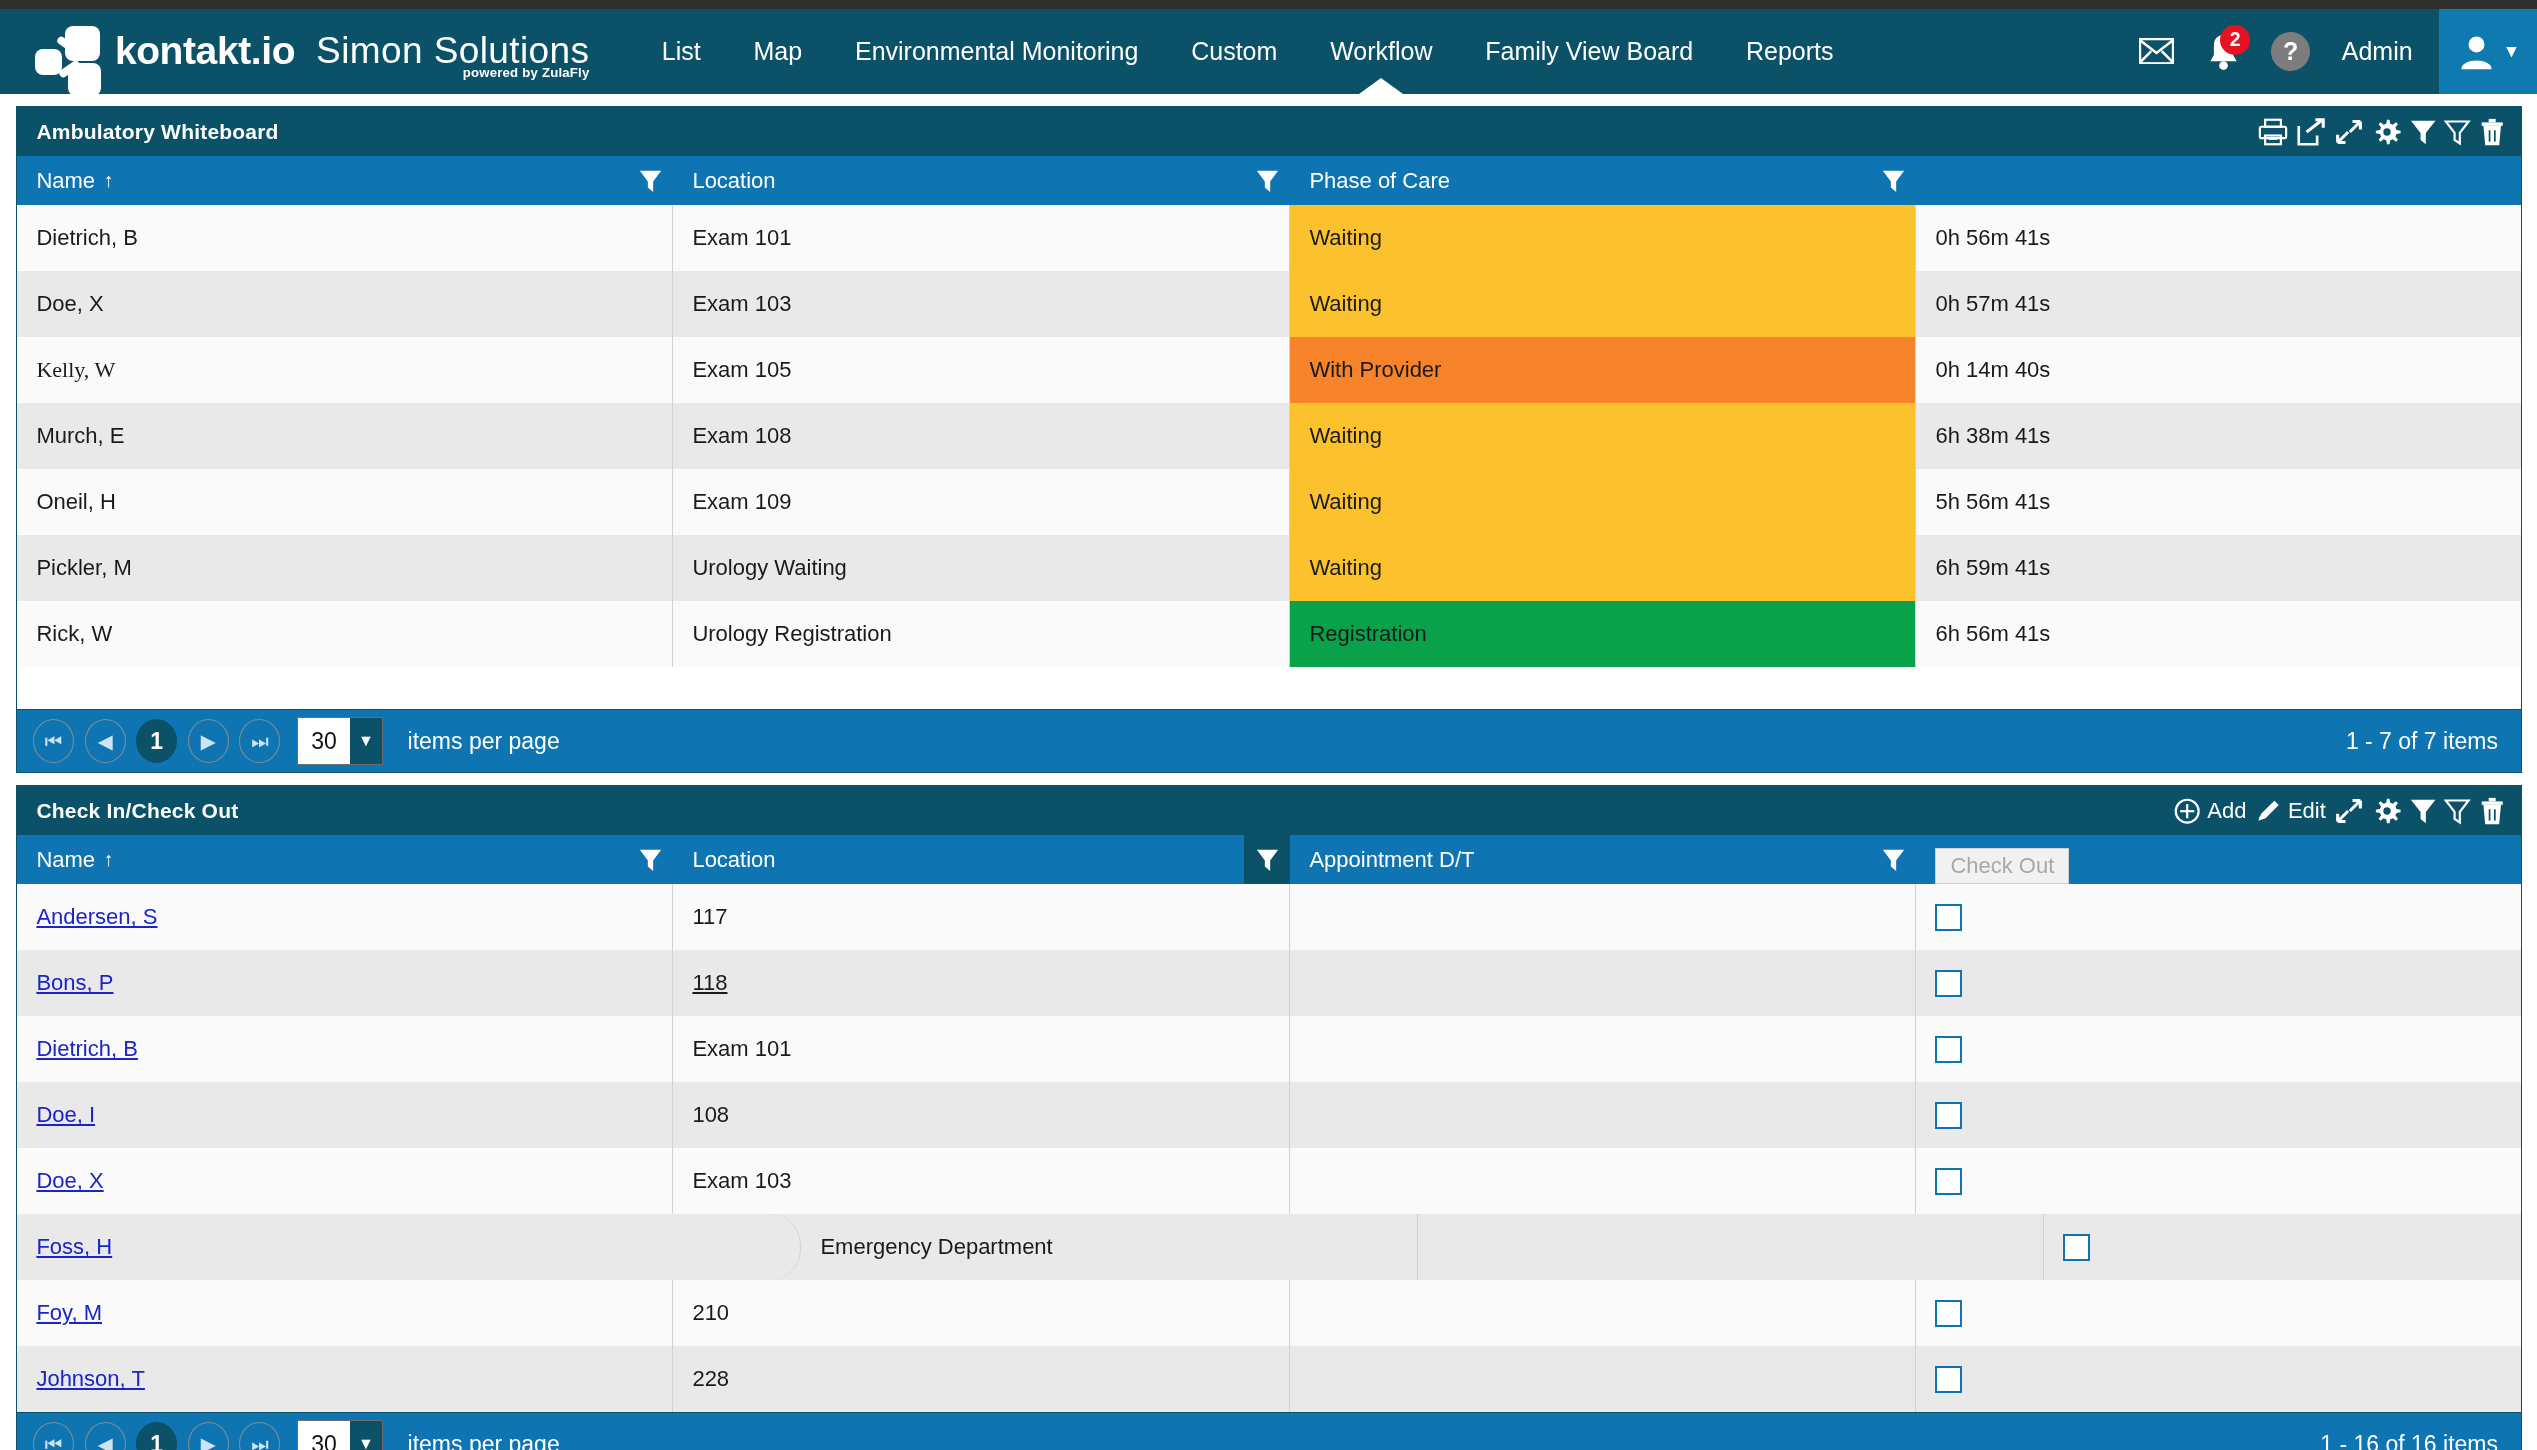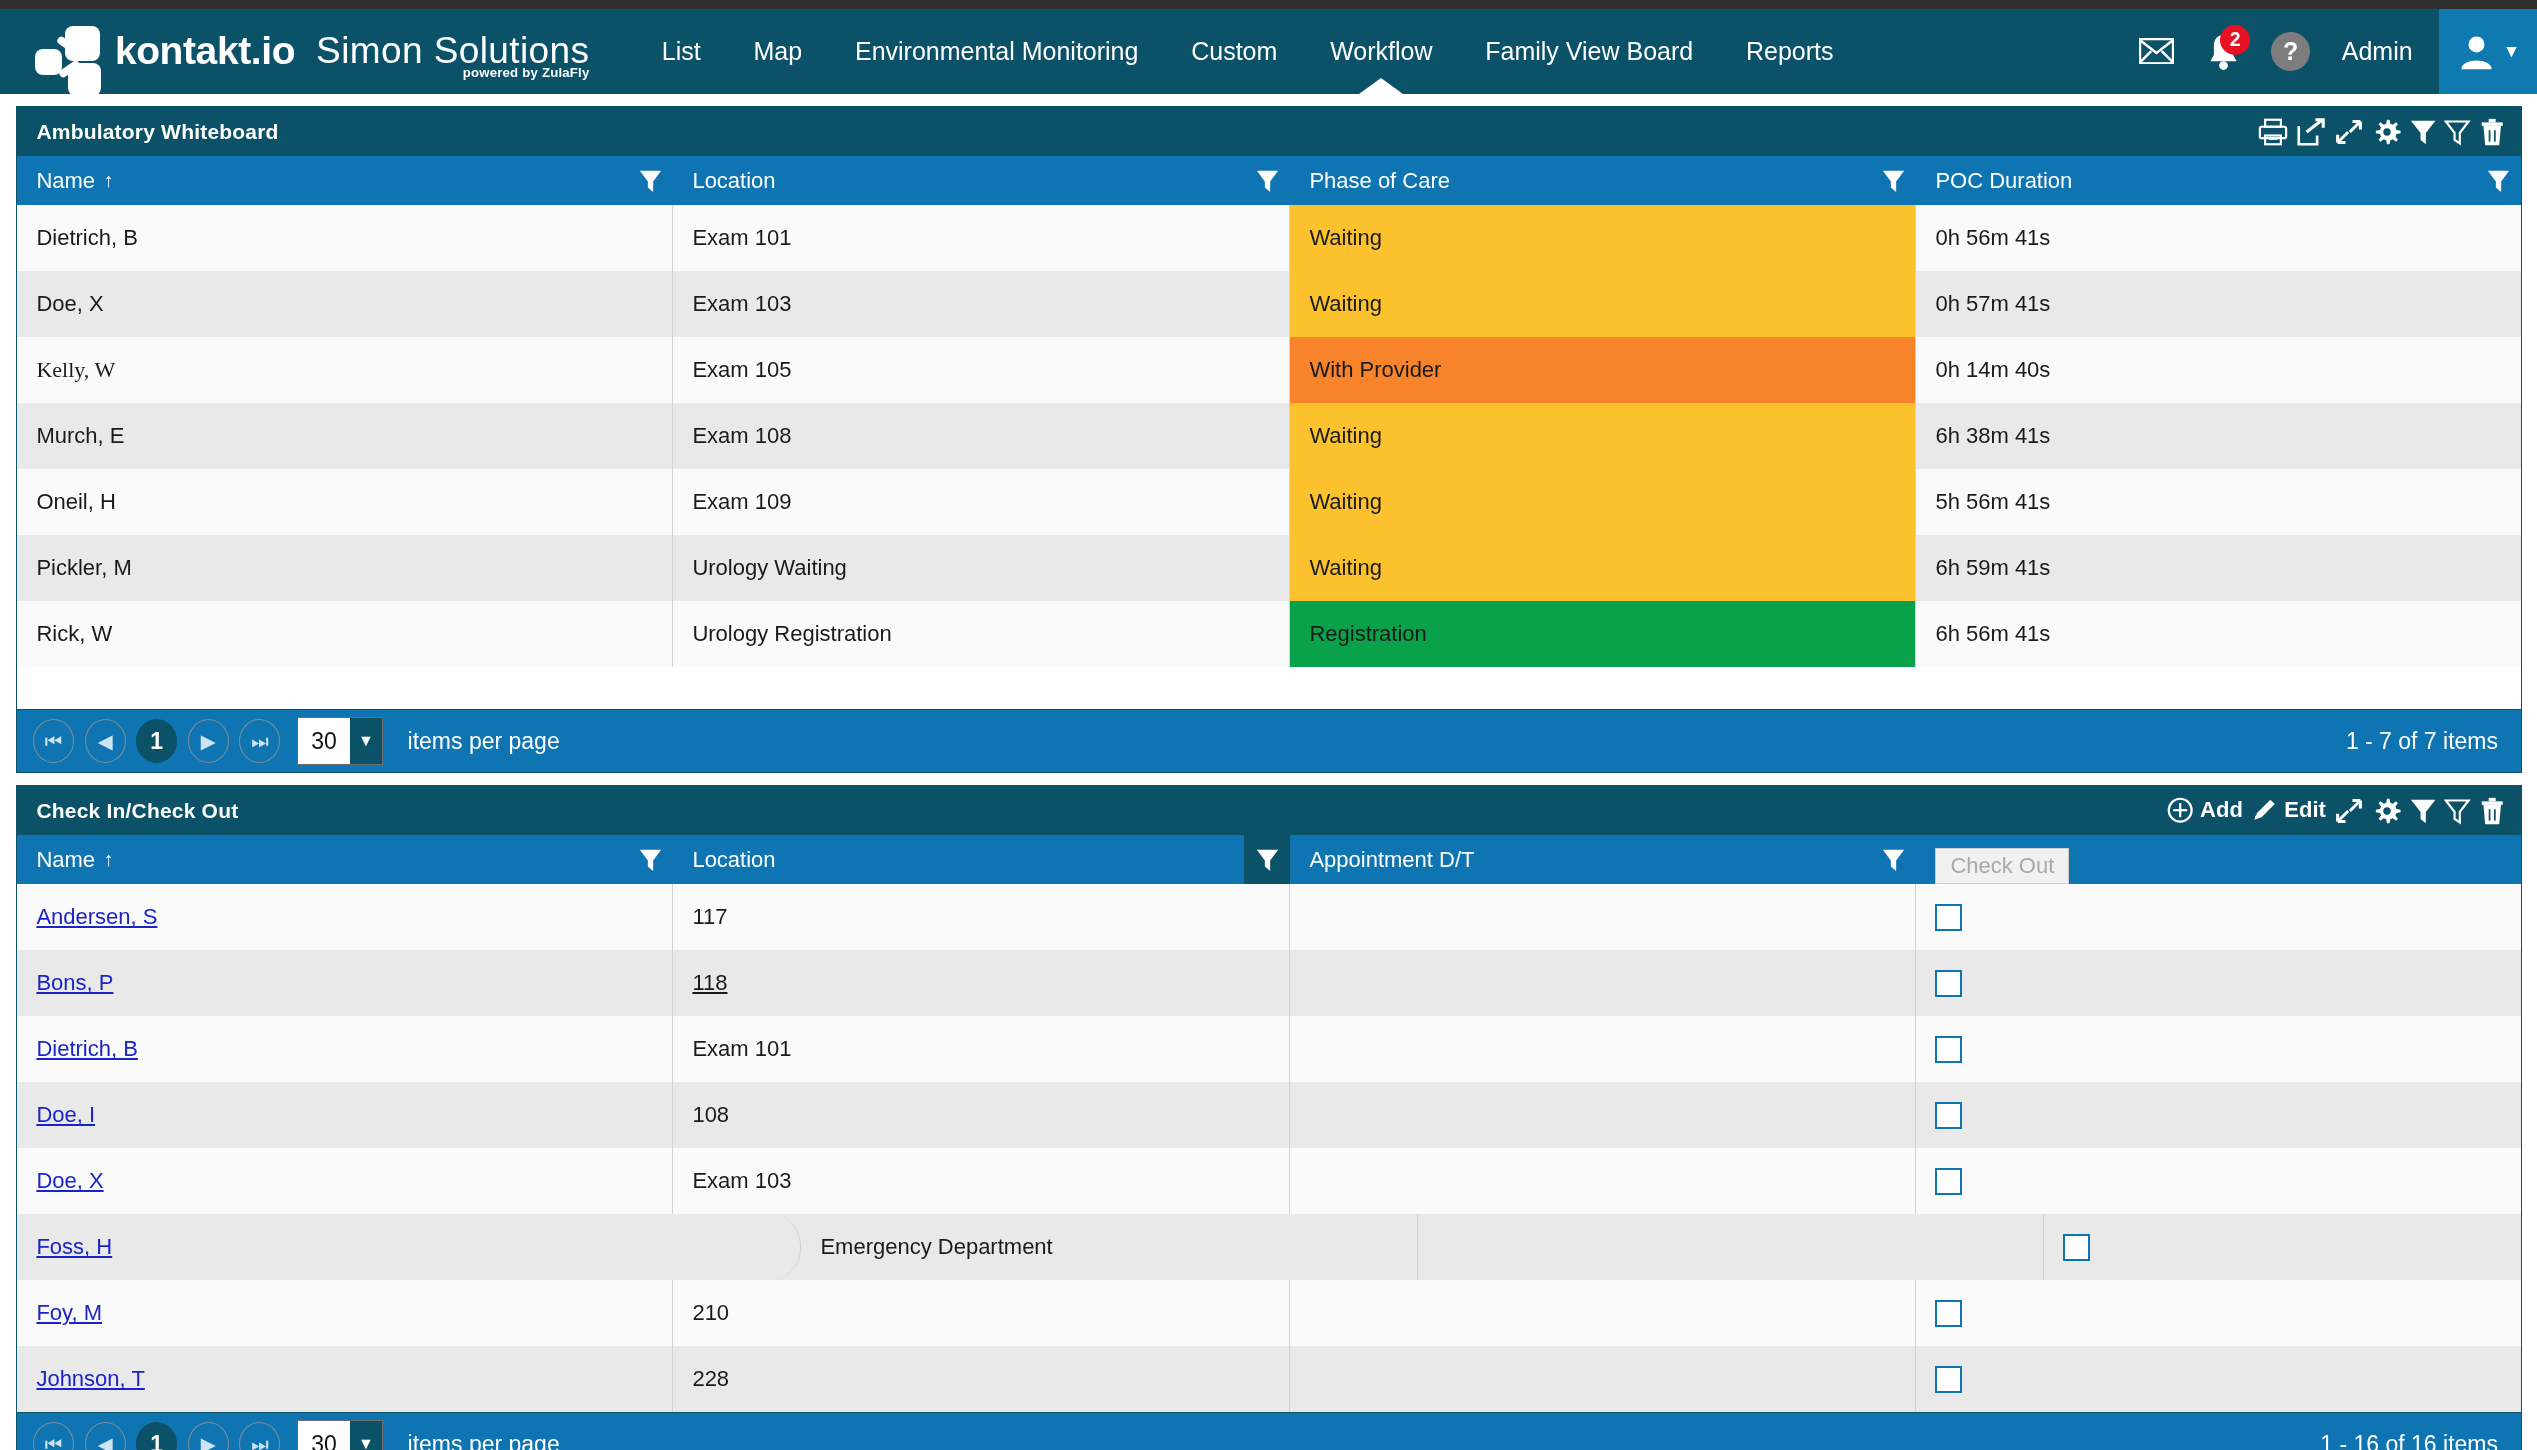--- a/index.html
+++ b/index.html
@@ -80,21 +80,21 @@
   .panel {
     margin: 12.3px 16px 0 16px;
     border: 1.8px solid #0b5168;
     background:#fff;
   }
   .panel-head {
     background:#0b5168; height: 49px; display:flex; align-items:center;
     padding: 0 16px 0 19.4px; color:#fff;
   }
   .panel-title { font-size: 21px; font-weight: 700; letter-spacing:0.2px; }
-  .panel-tools { margin-left:auto; display:flex; align-items:flex-start; gap: 8px; font-weight: bold; }
+  .panel-tools { margin-left:auto; display:flex; align-items:center; gap: 8px; }
   .tool { display:flex; align-items:center; gap:7px; color:#fff; cursor:pointer; }
   .tool-label { font-size: 22px; }
 
   
   .thead { display:flex; background:#0f75b2; height: 49px; align-items:flex-end; }
   .th {
     display:flex; align-items:center; color:#fff; font-size: 22px;
     padding-left: 19.4px; position: relative;
   }
   .th .filter-btn {
@@ -281,28 +281,20 @@
       <div class="th" style="width:617px;">
         <span>Location</span>
         <span class="filter-btn">
           <svg width="23" height="25" viewBox="0 0 26 28">
               <path d="M1 3 L25 3 L16 15 L16 27 L10 22 L10 15 Z" fill="#fff"></path>
             </svg>
         </span>
       </div>
       <div class="th" style="width:626px;">
         <span>Phase of Care</span>
-        <span class="filter-btn">
-          <svg width="23" height="25" viewBox="0 0 26 28">
-              <path d="M1 3 L25 3 L16 15 L16 27 L10 22 L10 15 Z" fill="#fff"></path>
-            </svg>
-        </span>
-      </div>
-      <div class="th" style="flex:1;">
-        <span>POC Duration</span>
         <span class="filter-btn">
           <svg width="23" height="25" viewBox="0 0 26 28">
               <path d="M1 3 L25 3 L16 15 L16 27 L10 22 L10 15 Z" fill="#fff"></path>
             </svg>
         </span>
       </div>
     </div>
 
     <div class="tbody" id="panel1-body">
         <div class="trow odd">

